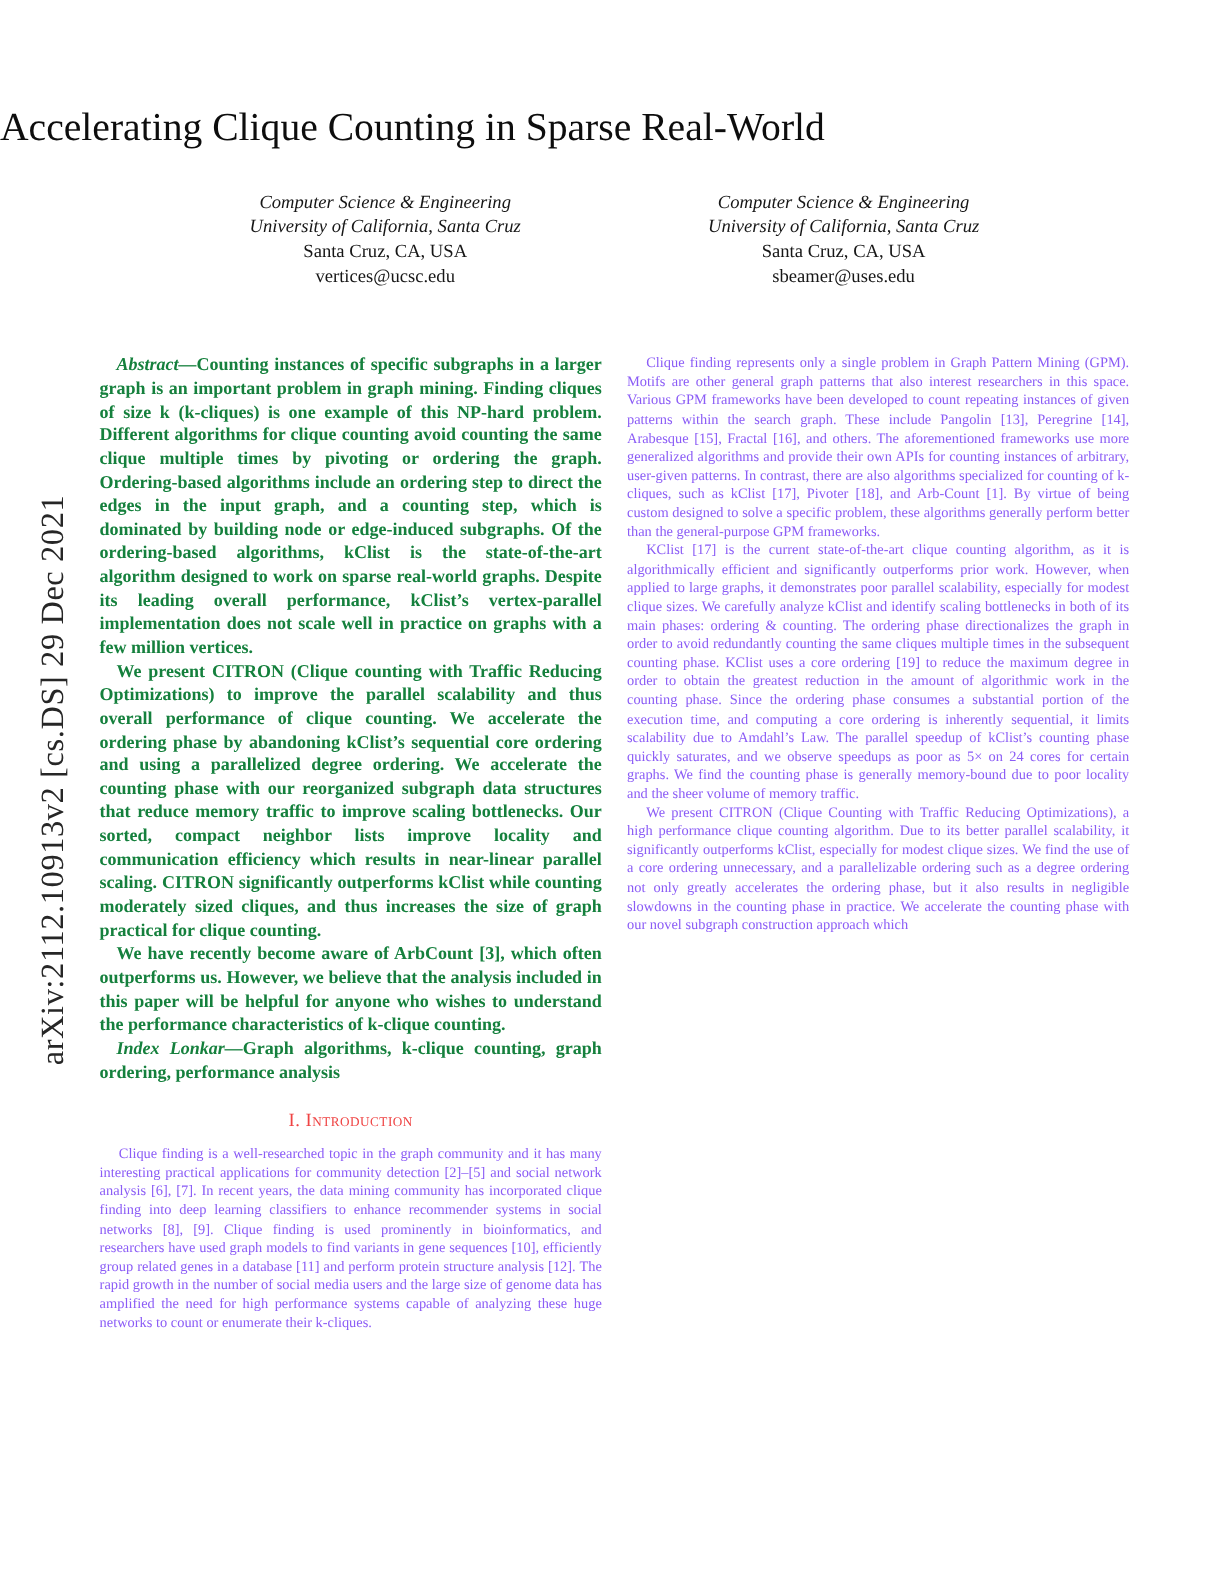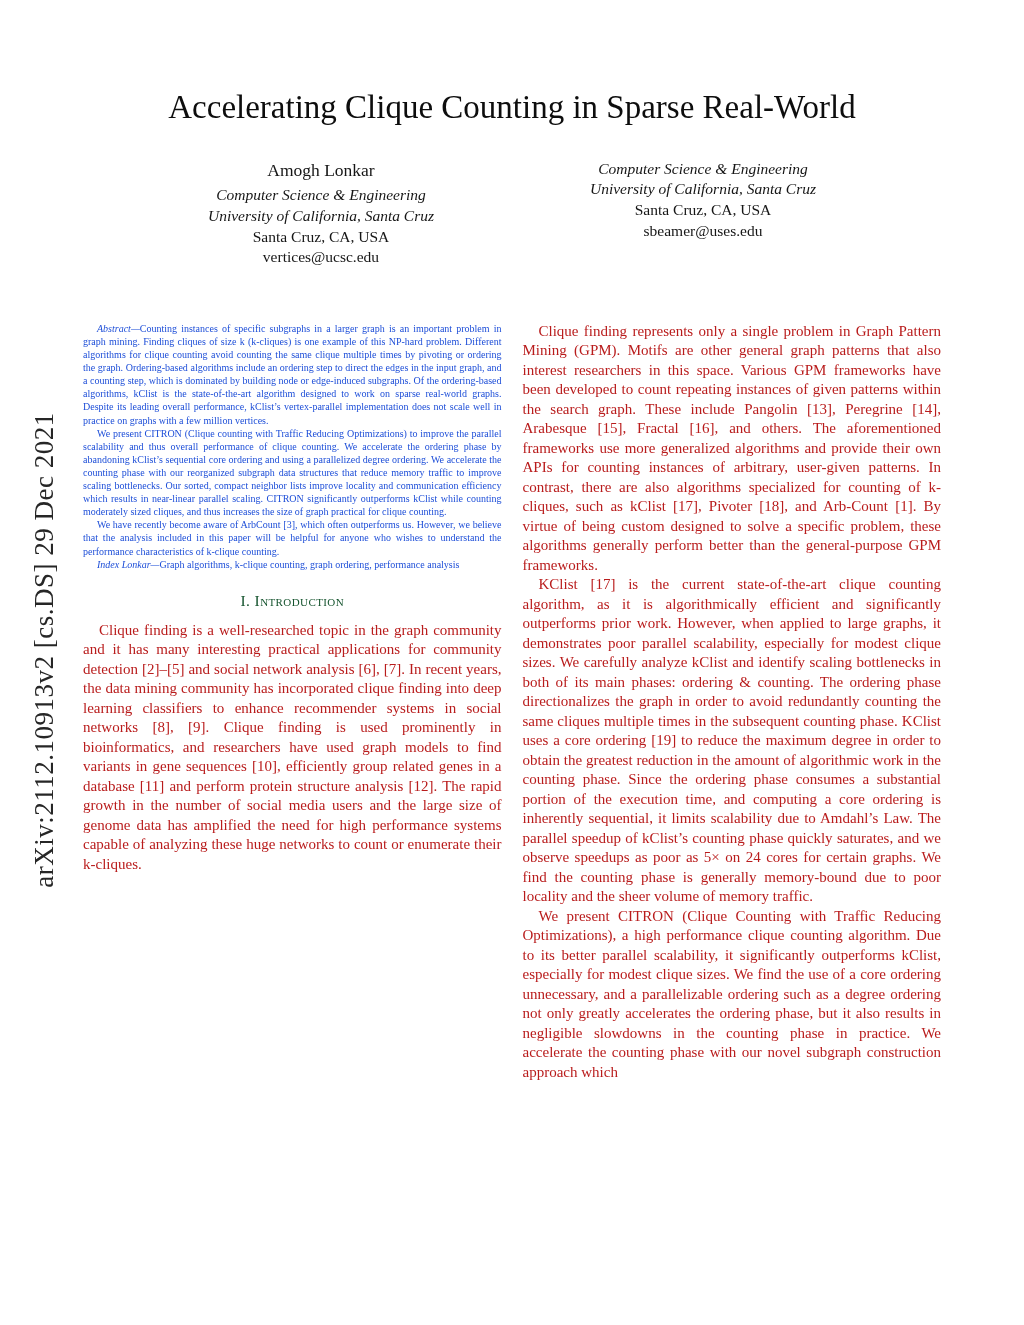--- a/index.html
+++ b/index.html
@@ -31,21 +31,21 @@
     letter-spacing: 0.5px;
   }
 
   
   .title-block { margin-top: 84px; }
   h1.paper-title {
     margin: 0;
     font-weight: normal;
     font-size: 33px;
     line-height: 1.42;
-    text-align: center;
+    text-align: left;
     color: #0d0d0d;
     font-family: "Liberation Serif", serif;
   }
   .title-line { display: block; }
 
   
   .authors-row {
     display: flex;
     justify-content: center;
     gap: 132px;
@@ -64,62 +64,61 @@
     margin: 54px 83px 0 83px;
   }
   .col {
     width: 419px;
     text-align: justify;
     hyphens: auto;
   }
 
   .abstract-par, .index-par {
     margin: 0;
-    font-weight: normal;
-    color: #1d4ed8;
-    font-size: 10px;
+    font-weight: bold;
+    color: #15803d;
+    font-size: 15px;
     line-height: 1.31;
     text-indent: 14px;
   }
   .lead-label { font-style: italic; }
 
   .section-heading {
     margin: 21px 0 11px 0;
     font-weight: normal;
     font-size: 15.5px;
     text-align: center;
     font-variant: small-caps;
     letter-spacing: 0.4px;
-    color: #14532d;
+    color: #ef4444;
   }
 
   .body-par {
     margin: 0;
-    font-size: 15px;
+    font-size: 12px;
     line-height: 1.3;
     text-indent: 16px;
-    color: #b91c1c;
+    color: #8b5cf6;
   }
 </style>
 </head>
 <body>
 
 <div class="page">
 
   <div class="arxiv-stamp">arXiv:2112.10913v2 [cs.DS] 29 Dec 2021</div>
 
   <header class="title-block">
     <h1 class="paper-title">
       <span class="title-line">Accelerating Clique Counting in Sparse Real-World</span>
     </h1>
   </header>
 
   <div class="authors-row">
     <div class="author">
-      <div class="author-name">Amogh Lonkar</div>
       <div class="author-line italic">Computer Science &amp; Engineering</div>
       <div class="author-line italic">University of California, Santa Cruz</div>
       <div class="author-line">Santa Cruz, CA, USA</div>
       <div class="author-line">vertices@ucsc.edu</div>
     </div>
     <div class="author">
       <div class="author-line italic">Computer Science &amp; Engineering</div>
       <div class="author-line italic">University of California, Santa Cruz</div>
       <div class="author-line">Santa Cruz, CA, USA</div>
       <div class="author-line">sbeamer@uses.edu</div>

